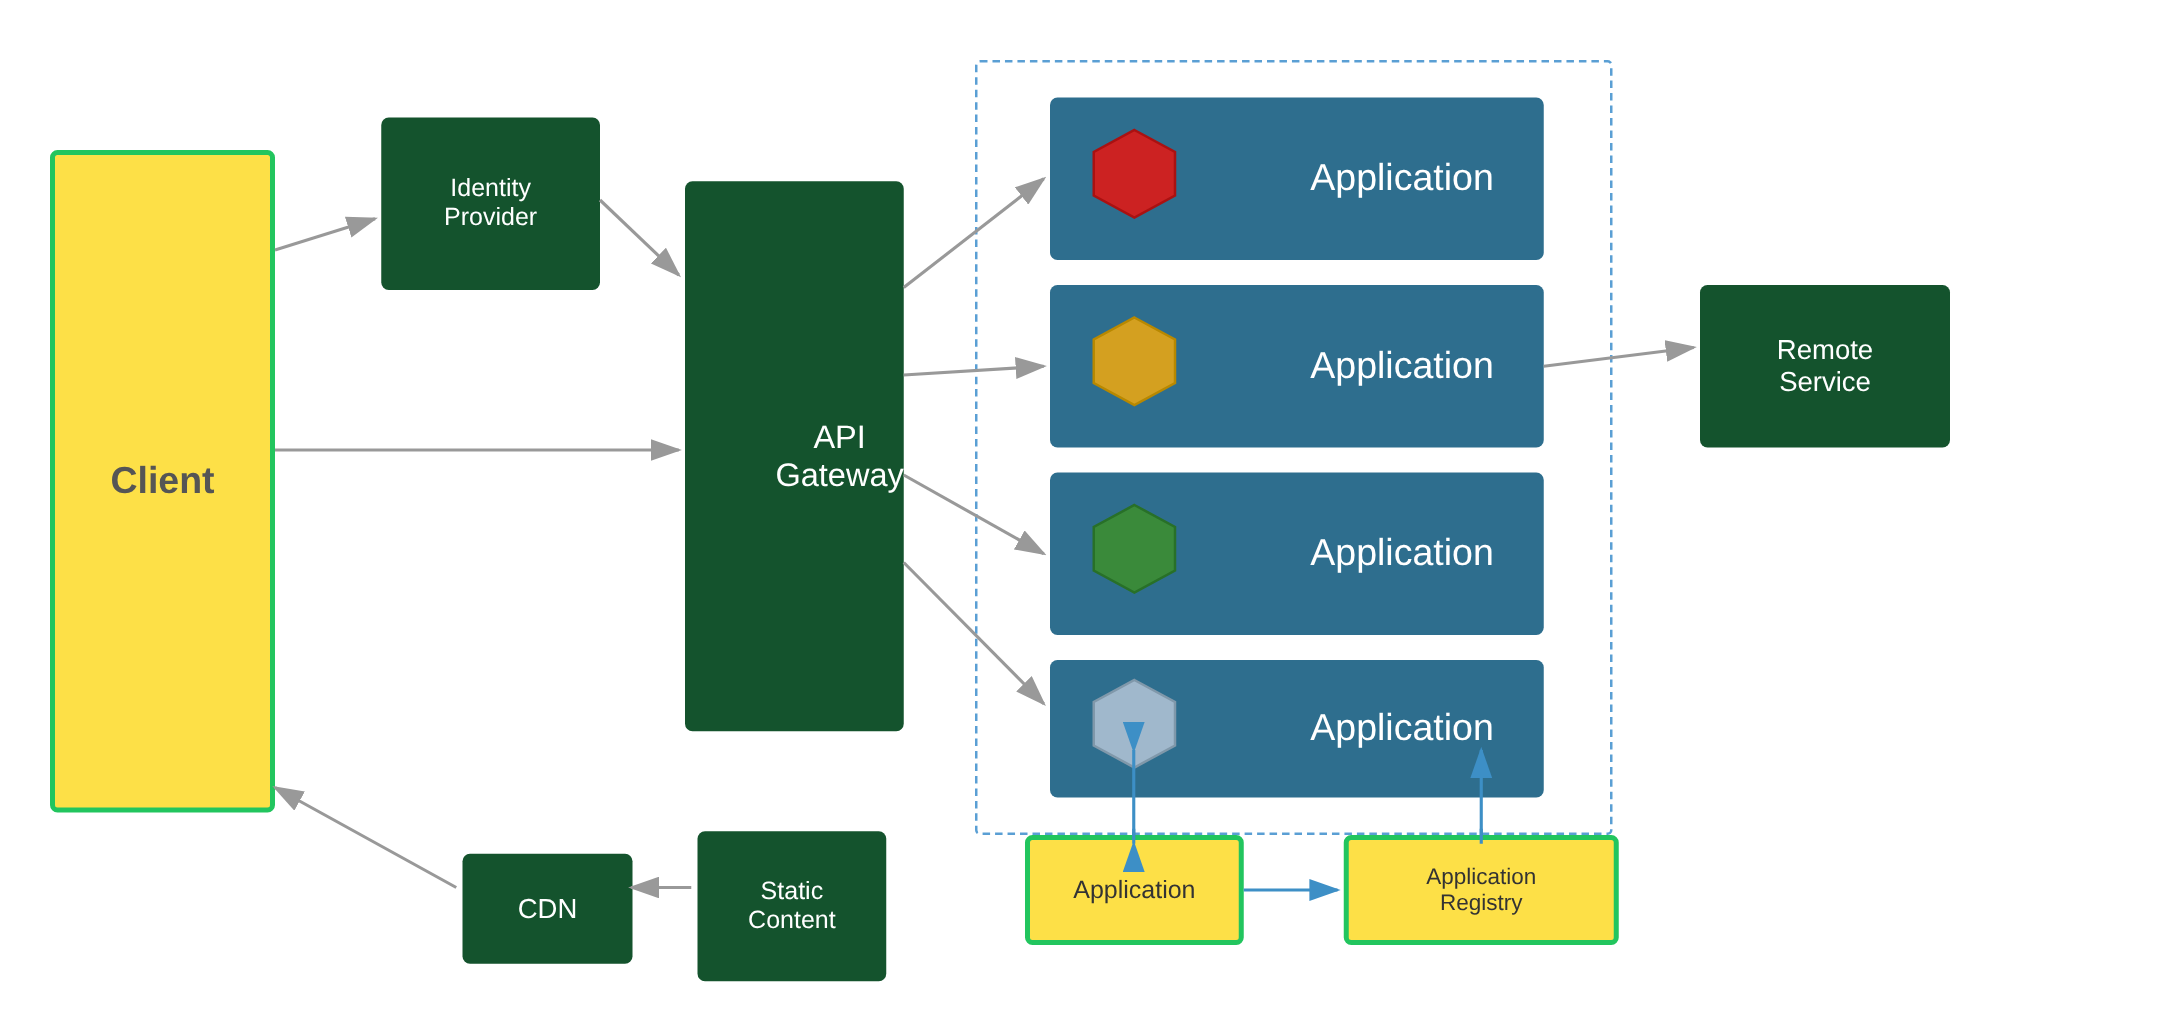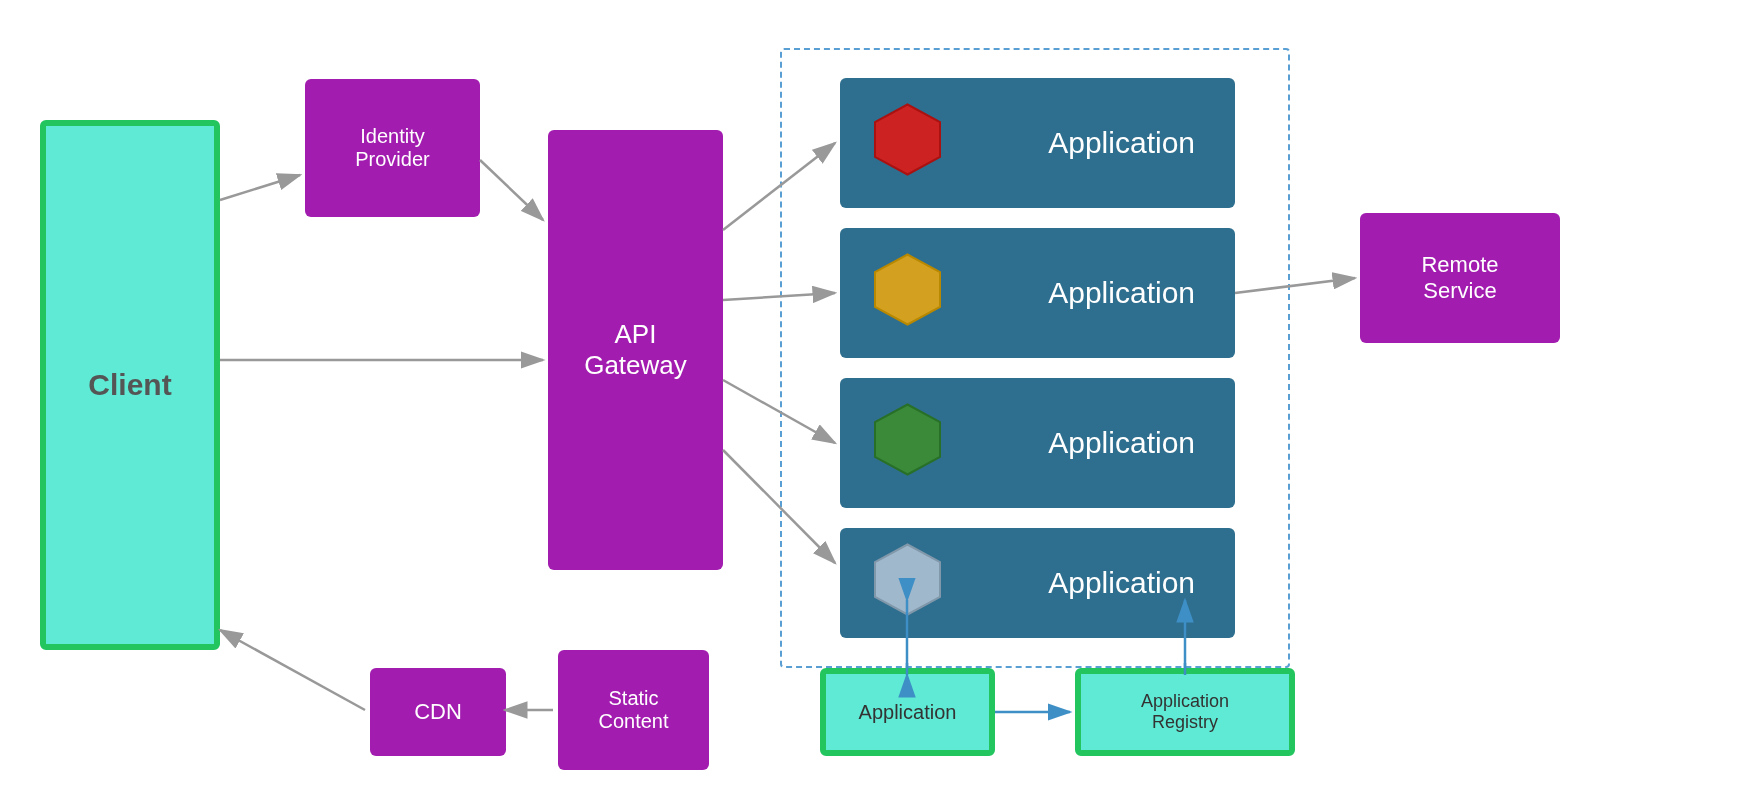--- a/index.html
+++ b/index.html
@@ -25,32 +25,33 @@
       align-items: center;
       justify-content: center;
       text-align: center;
       border-radius: 6px;
       font-size: 22px;
       font-weight: 500;
       color: white;
     }
 
     .box-blue-solid {
-      background-color: #a21caf;
+      background-color: #14532d;
       color: white;
+      margin-top: 15px;
     }
 
     .box-teal {
       background-color: #2e6e8e;
       color: white;
     }
 
     .box-outline {
-      background-color: #5eead4;
-      border: 6px solid #22c55e;
+      background-color: #fde047;
+      border: 4px solid #22c55e;
       color: #333;
     }
 
     
     #client {
       left: 40px;
       top: 120px;
       width: 180px;
       height: 530px;
       font-size: 30px;
@@ -67,20 +68,21 @@
       font-size: 20px;
     }
 
     
     #api-gateway {
       left: 548px;
       top: 130px;
       width: 175px;
       height: 440px;
       font-size: 26px;
+      justify-content: flex-end;
     }
 
     
     #app1 {
       left: 840px;
       top: 78px;
       width: 395px;
       height: 130px;
       font-size: 30px;
     }

